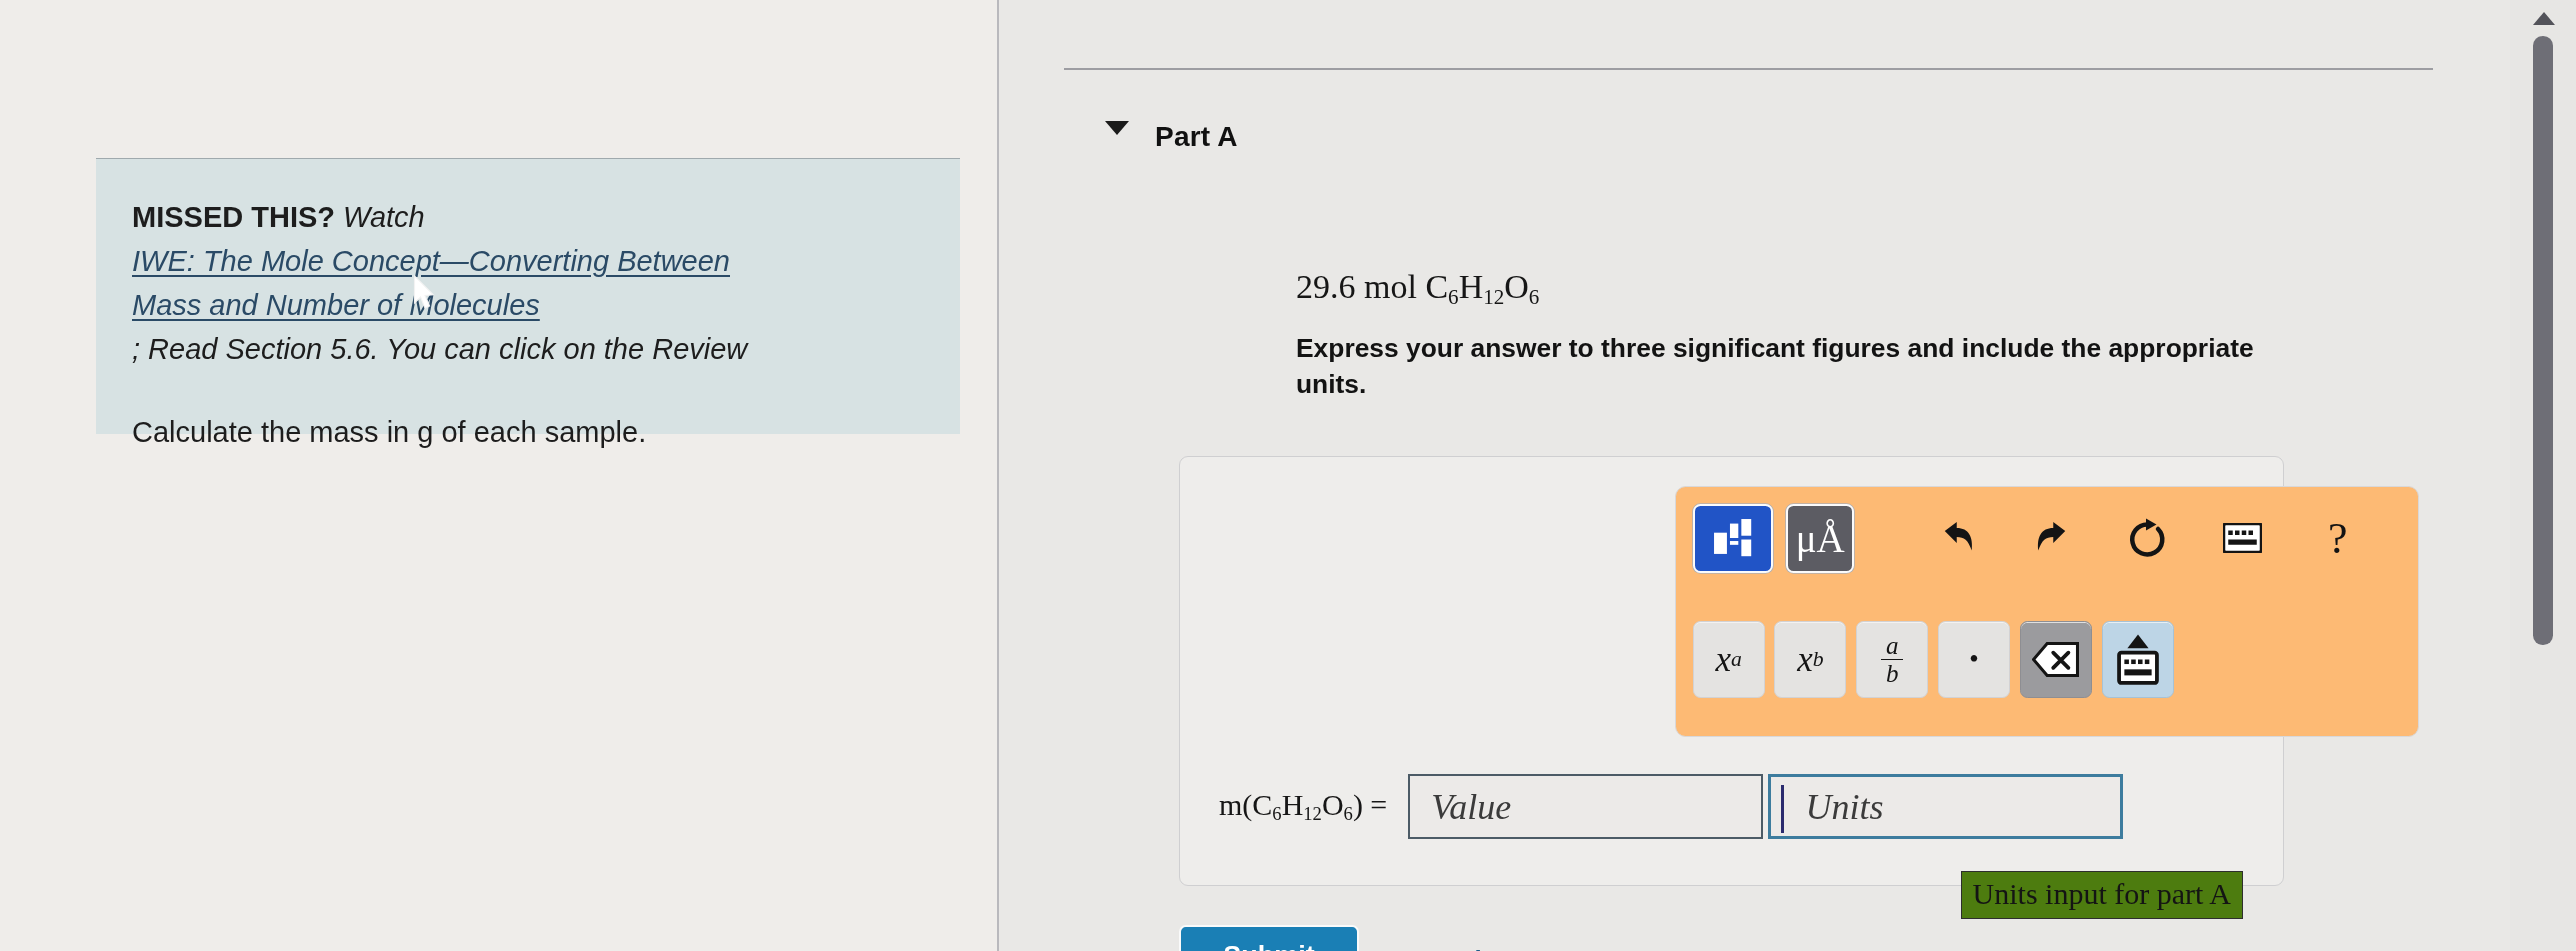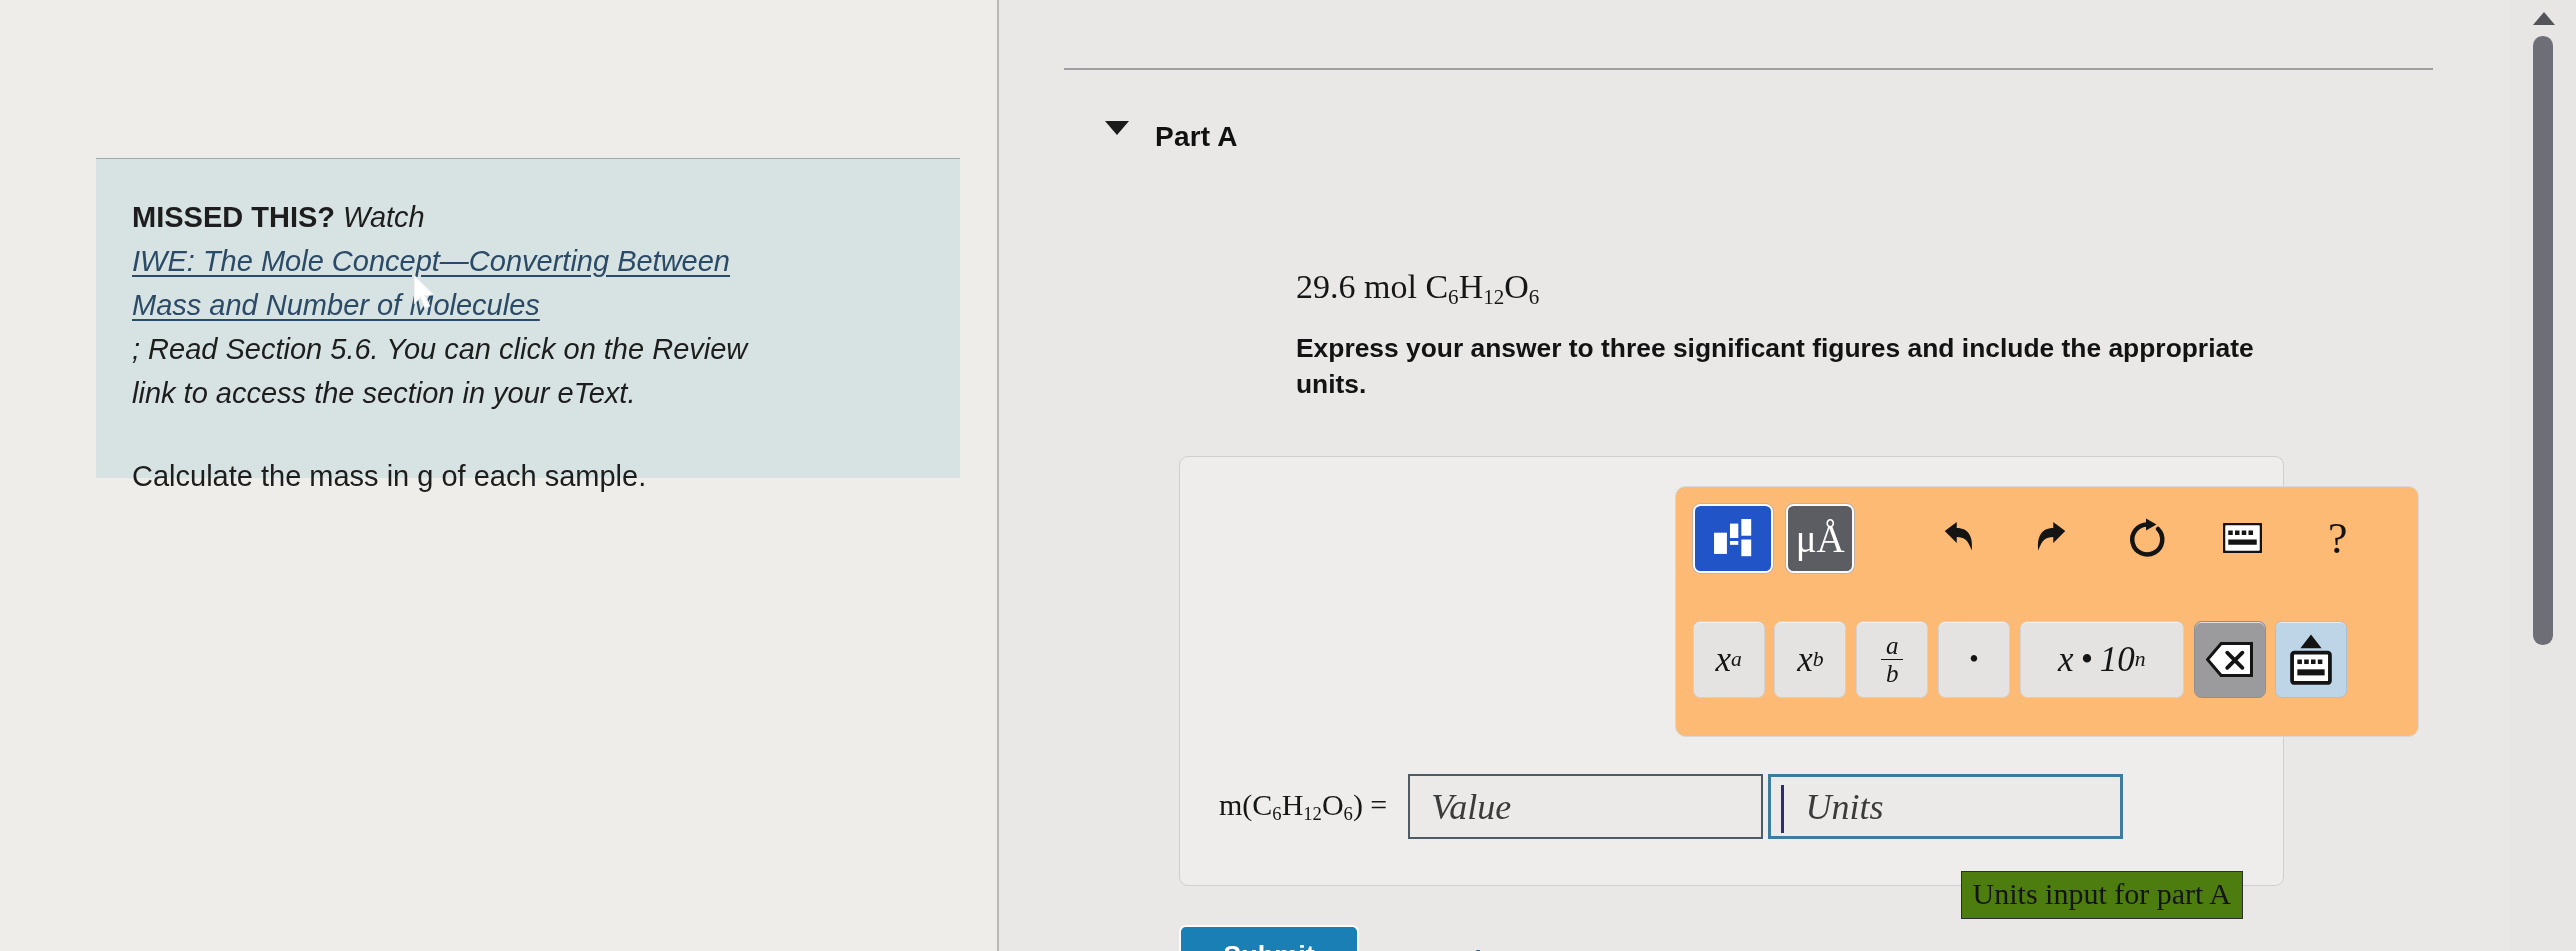--- a/index.html
+++ b/index.html
@@ -31,21 +31,21 @@
   #panel-divider {
     position: absolute;
     left: 997px; top: 0;
     width: 1.5px; height: 951px;
     background: #b9b9bd;
   }
 
   #info-box {
     position: absolute;
     left: 96px; top: 158px;
-    width: 864px; height: 320px;
+    width: 864px; height: 276px;
     background: #d7e2e3;
     border-top: 1.5px solid #9fa9ad;
     padding: 36px 41px 0 36px;
   }
 
   .ib-line {
     font-size: 29px;
     line-height: 44px;
     color: #1d1d1d;
     white-space: nowrap;
@@ -365,21 +365,20 @@
 
       <div class="ib-line">
         <span class="ib-link">IWE: The Mole Concept—Converting Between</span>
       </div>
 
       <div class="ib-line">
         <span class="ib-link">Mass and Number of Molecules</span>
       </div>
 
       <div class="ib-line ib-italic">; Read Section 5.6. You can click on the Review</div>
-      <div class="ib-line ib-italic">link to access the section in your eText.</div>
 
       <div id="ib-calc">Calculate the mass in g of each sample.</div>
     </div>
 
     <svg id="mouse-cursor" viewBox="0 0 30 46">
       <path d="M2,1 L2,37 L10,29 L16,44 L22,41 L16,27 L27,26 Z" fill="#ffffff" stroke="#f2f2f2" stroke-width="1.5"></path>
     </svg>
   </div>
 
   <div id="panel-divider"></div>
@@ -471,24 +470,20 @@
             <span class="frac">
               <span class="num">a</span>
               <span class="den">b</span>
             </span>
           </div>
 
           <div class="tb-btn tb-key" id="key-dot">
             <span style="font-style:normal;font-size:27px;">•</span>
           </div>
 
-          <div class="tb-btn tb-key" id="key-sci">
-            <span>x • 10</span>
-              <sup>n</sup>
-          </div>
 
           <div class="tb-btn tb-key" id="key-back">
             <svg width="47" height="35" viewBox="0 0 62 46">
               <path d="M20,2 L60,2 L60,44 L20,44 L2,23 Z" fill="#ffffff" stroke="#141414" stroke-width="4"></path>
               <path d="M28,14 L48,34 M48,14 L28,34" stroke="#141414" stroke-width="5" stroke-linecap="round"></path>
             </svg>
           </div>
 
           <div class="tb-btn tb-key" id="key-kbd">
             <svg width="44" height="53" viewBox="0 0 58 70">

